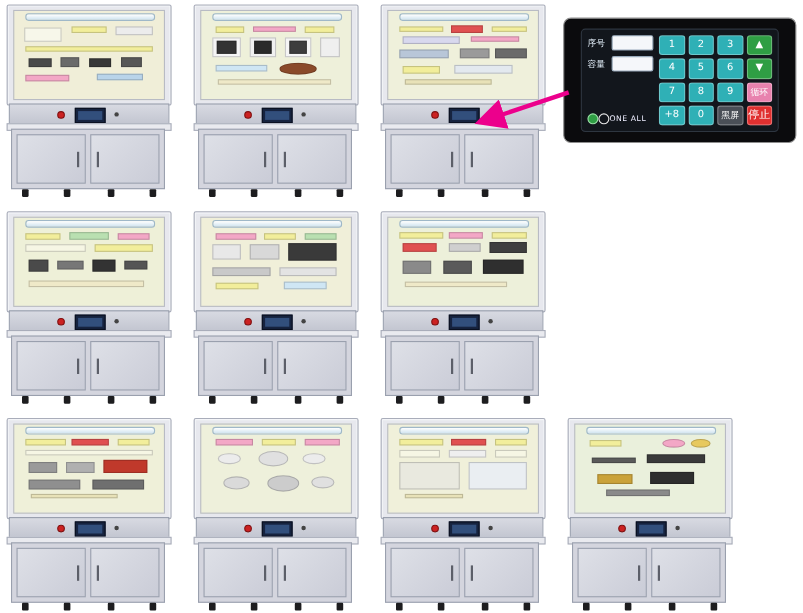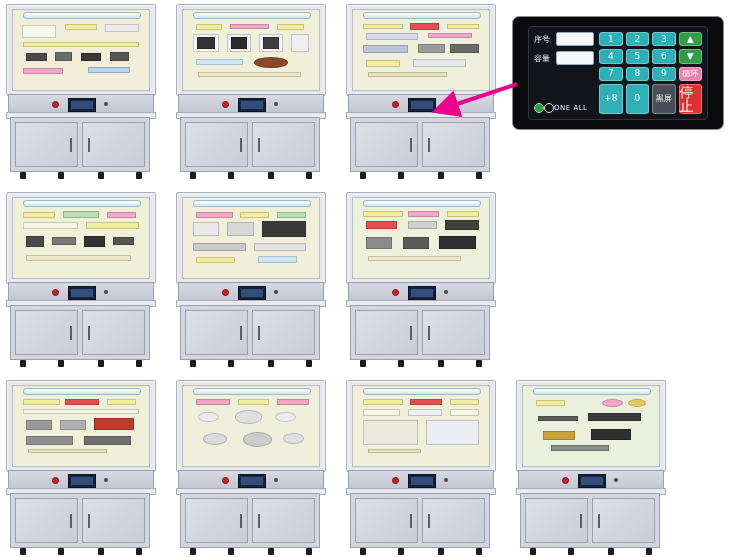--- a/index.html
+++ b/index.html
@@ -56,21 +56,21 @@
   #kp-oneall-text{font-size:7px;color:#eef;letter-spacing:.5px;}
   #kp-grid{position:absolute;left:70px;right:5px;top:5px;bottom:5px;
     display:grid;grid-template-columns:repeat(4,1fr);grid-template-rows:repeat(4,1fr);gap:3px;}
   .kp-btn{border-radius:3px;color:#fff;font-size:9px;line-height:1;display:flex;
     align-items:center;justify-content:center;border:1px solid rgba(255,255,255,.3);
     cursor:pointer;user-select:none;}
   .kp-num{background:var(--btn-num,#2fb0b6);}
   .kp-up,.kp-down{background:var(--btn-updown,#2f9e44);}
   .kp-cycle{background:var(--btn-cycle,#e882ae);font-size:8px;}
   .kp-dark{background:var(--btn-dark,#4a4f57);font-size:8px;}
-  .kp-stop{background:var(--btn-stop,#e03030);font-size:14px;}
+  .kp-stop{background:var(--btn-stop,#e03030);font-size:10px;}
   
   #arrow{position:absolute;left:425px;top:72px;pointer-events:none;}
   #arrow line{stroke:var(--arrow,#ec008c);stroke-width:4;}
 </style>
 </head>
 <body style="background: rgb(255, 255, 255);">
 
 <div id="cabinet-layer">
     <div class="cabinet" style="left: 6px; top: 4px;">
     <div class="case">

